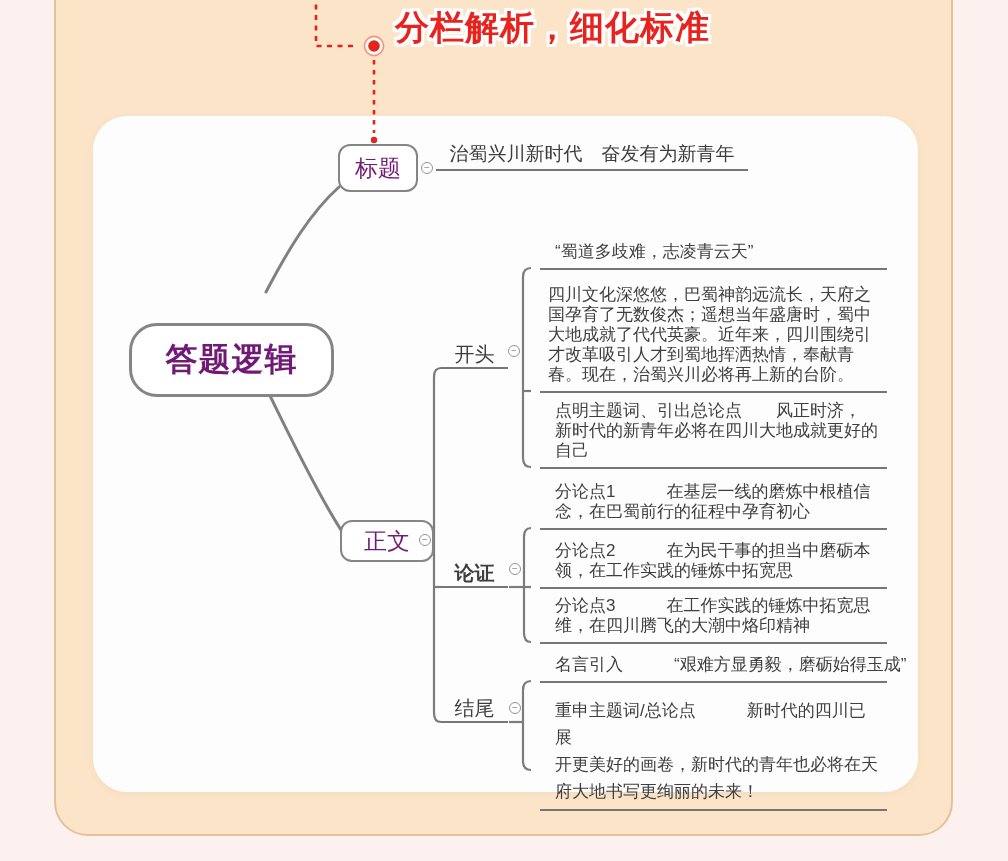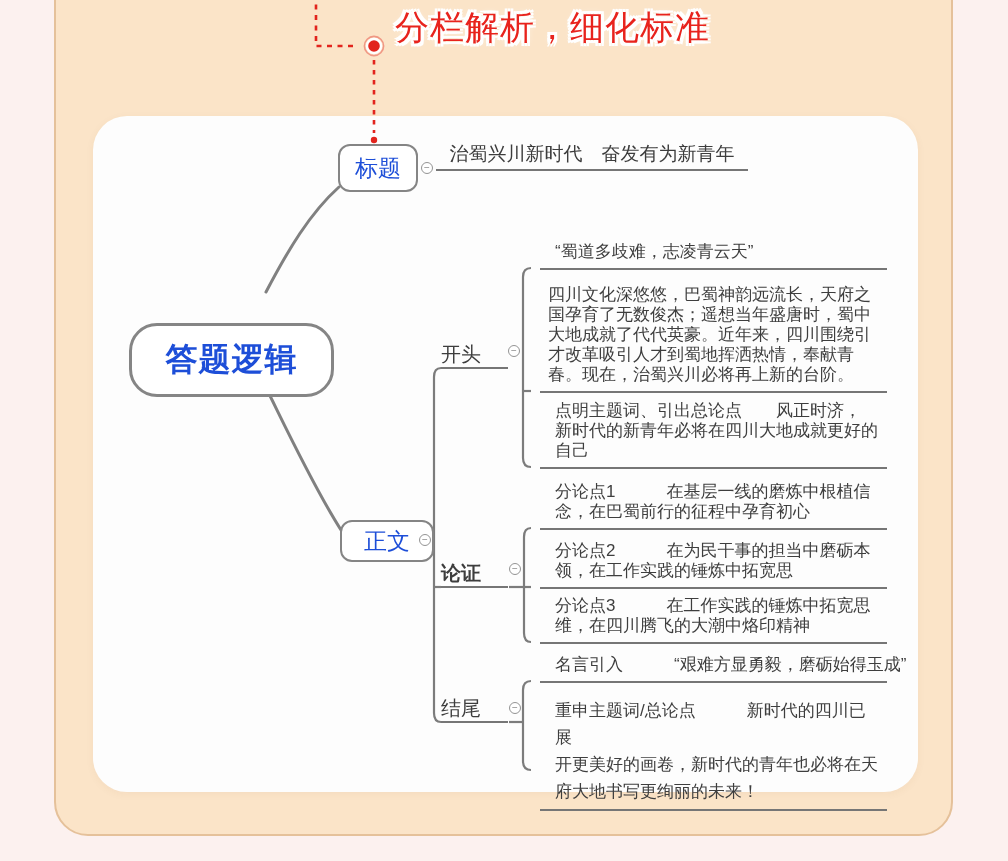--- a/index.html
+++ b/index.html
@@ -17,39 +17,39 @@
   }
   
   .card{
     left:93px;top:116px;width:825px;height:676px;
     background:#fdfdfd;border-radius:34px;z-index:2;
     box-shadow:0 2px 8px rgba(120,80,40,0.05);
   }
   
   .hdr{
     left:395px;top:5px;z-index:6;
-    font-size:34px;line-height:44px;font-weight:400;letter-spacing:1px;
+    font-size:34px;line-height:44px;font-weight:700;letter-spacing:1px;
     color:#e8231d;white-space:nowrap;
     text-shadow:-3px -3px 0 #fff,3px -3px 0 #fff,-3px 3px 0 #fff,3px 3px 0 #fff,
                 -3px 0 0 #fff,3px 0 0 #fff,0 -3px 0 #fff,0 3px 0 #fff,0 0 7px #fff;
   }
   svg.wires{left:0;top:0;z-index:3;pointer-events:none;}
   
   .topic{
     box-sizing:border-box;background:#fff;border:2.5px solid #858585;
     display:flex;align-items:center;justify-content:center;
-    color:#1d4ed8;z-index:4;
+    color:#701a75;z-index:4;
   }
   .root{left:129px;top:291px;width:205px;height:74px;border-width:3px;
         border-radius:28px;font-size:32px;font-weight:700;letter-spacing:1px;margin-top:32px;}
   .t-title{left:338px;top:144px;width:80px;height:48px;border-radius:12px;font-size:23px;}
   .t-body{left:340px;top:520px;width:94px;height:42px;border-radius:12px;font-size:23px;}
   
   .lbl{
-    box-sizing:border-box;width:67px;text-align:left;z-index:4;
+    box-sizing:border-box;width:67px;text-align:center;z-index:4;
     font-size:20px;line-height:20px;color:#3d3d3d;
     border-bottom:2.2px solid #767676;padding-bottom:3px;
   }
   .lbl-open{left:441px;top:344px;}
   .lbl-arg{left:441px;top:563px;font-weight:bold;}
   .lbl-end{left:441px;top:698px;}
   
   .leaf{
     box-sizing:border-box;left:531px;width:347px;z-index:4;
     font-size:17px;line-height:20px;color:#3e3e3e;white-space:pre-line;

